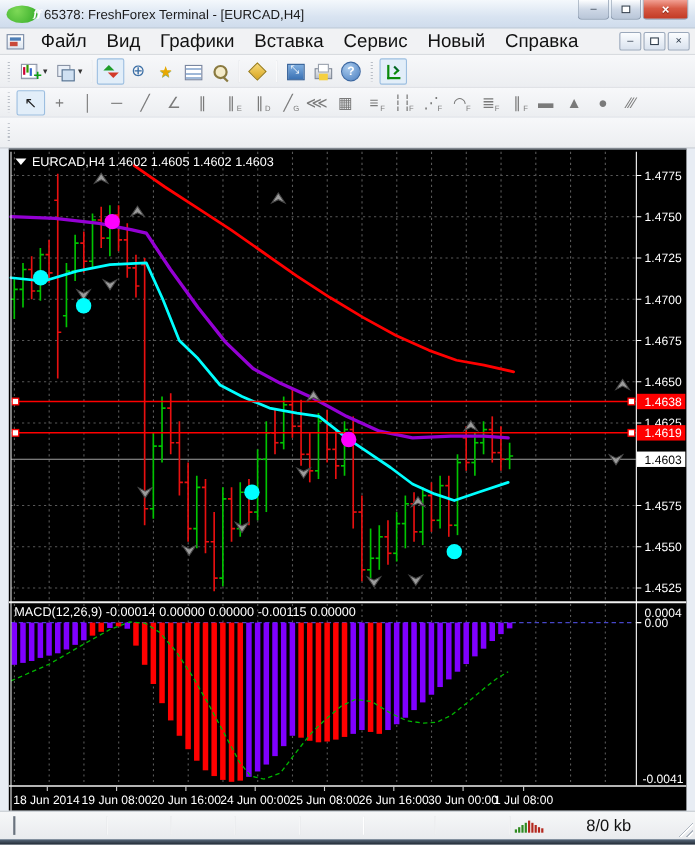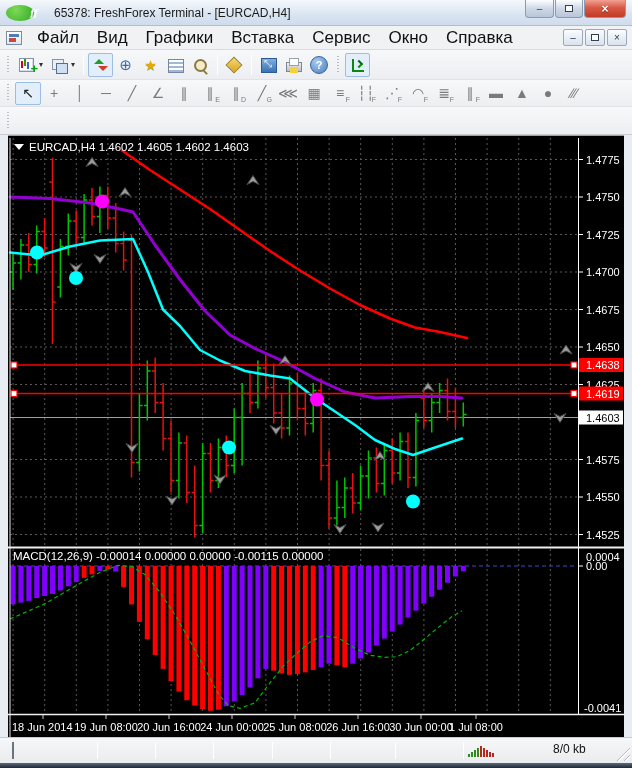--- a/index.html
+++ b/index.html
@@ -5,21 +5,21 @@
   * { box-sizing: border-box; margin:0; padding:0; }
   html,body { width:632px; height:768px; }
   body { font-family:"Liberation Sans", sans-serif; background:#8a97a8; }
   .window { position:relative; width:632px; height:768px; background:#E8EDF4; overflow:hidden; }
 
   
   .titlebar { position:absolute; left:0; top:0; width:632px; height:26px;
     background:linear-gradient(#F4F8FC,#D9E4F1 60%,#CFDCEC); border-bottom:1px solid #AFBDCE;
     display:flex; align-items:center; padding:0 6px; }
   .app-icon { width:16px; height:16px; border-radius:50%; background:radial-gradient(circle at 35% 30%,#7ED957,#2FA824);
-    color:#fff; font:italic bold 9px "DejaVu Serif",serif; display:flex; align-items:center; justify-content:center; margin-right:20px; flex:0 0 auto;padding-left:28px;}
+    color:#fff; font:italic bold 9px "DejaVu Serif",serif; display:flex; align-items:center; justify-content:center; margin-right:6px; flex:0 0 auto;padding-left:28px;}
   .title-text { font-size:12px; color:#1a1a1a; white-space:nowrap; }
   .caption-buttons { position:absolute; right:6px; top:0; display:flex; }
   .cap-btn { height:18px; border:1px solid #8B9AAE; border-top:none; border-radius:0 0 4px 4px;
     background:linear-gradient(#FDFEFF,#CED8E6 50%,#B9C6D8); display:flex; align-items:center; justify-content:center;
     font-size:10px; color:#33404f; margin-left:1px; }
   .cap-min{width:29px;} .cap-max{width:28px;} 
   .cap-close{ width:42px; background:linear-gradient(#F2A194,#D75A45 45%,#C23A24); color:#fff; font-size:12px; font-weight:bold;}
   .restore-glyph{ width:8px; height:7px; border:1px solid #33404f; background:#fff; }
   .cap-close .x-glyph{ text-shadow:0 1px 1px #7c1d0e; }
 
@@ -88,21 +88,21 @@
 
   
   .chart-wrap { position:absolute; left:8px; top:135px; width:616px; height:602px; background:#000; border-top:1px solid #9AA4B0; }
   svg text { font-family:"Liberation Sans", sans-serif; }
 
   
   .statusbar { position:absolute; left:0; top:737px; width:632px; height:26px; background:linear-gradient(#F6F7F8,#E9EBEE);
     border-top:1px solid #C8CCD2; }
   .sb-sep { position:absolute; top:4px; width:1px; height:17px; background:#C4C8CE; border-right:1px solid #fff; }
   .sb-cursor { position:absolute; left:12px; top:4px; width:2px; height:17px; background:#6a737e; }
-  .sb-text { position:absolute; top:4px; font-size:12px; color:#111;margin-left:20px; }
+  .sb-text { position:absolute; top:4px; font-size:15px; color:#111; }
   .sb-net { position:absolute; left:468px; top:8px; display:flex; align-items:flex-end; gap:1px; height:11px; }
   .sb-net i { display:block; width:2px; }
   .resize-grip { position:absolute; right:2px; bottom:2px; width:16px; height:16px;
     background:repeating-linear-gradient(135deg, transparent 0 3px, #AEB6C0 3px 4px, #fff 4px 5px); clip-path:polygon(100% 0,100% 100%,0 100%); }
   .bottom-frame { position:absolute; left:0; top:763px; width:632px; height:5px; background:linear-gradient(#5A6B7E,#1E2630); }
 </style>
 </head>
 <body>
 
 <div class="window">
@@ -124,21 +124,21 @@
   </div>
 
   <div class="menubar">
     <span class="doc-icon"></span>
     <div id="menu-items" style="display:flex;">
         <div class="menu-item">Файл</div>
         <div class="menu-item">Вид</div>
         <div class="menu-item">Графики</div>
         <div class="menu-item">Вставка</div>
         <div class="menu-item">Сервис</div>
-        <div class="menu-item">Окно</div>
+        <div class="menu-item">Новый</div>
         <div class="menu-item">Справка</div>
       </div>
     <div class="mdi-buttons">
       <div class="mdi-btn">
           <span>–</span>
         </div>
       <div class="mdi-btn">
           <span class="restore-glyph"></span>
         </div>
       <div class="mdi-btn">

